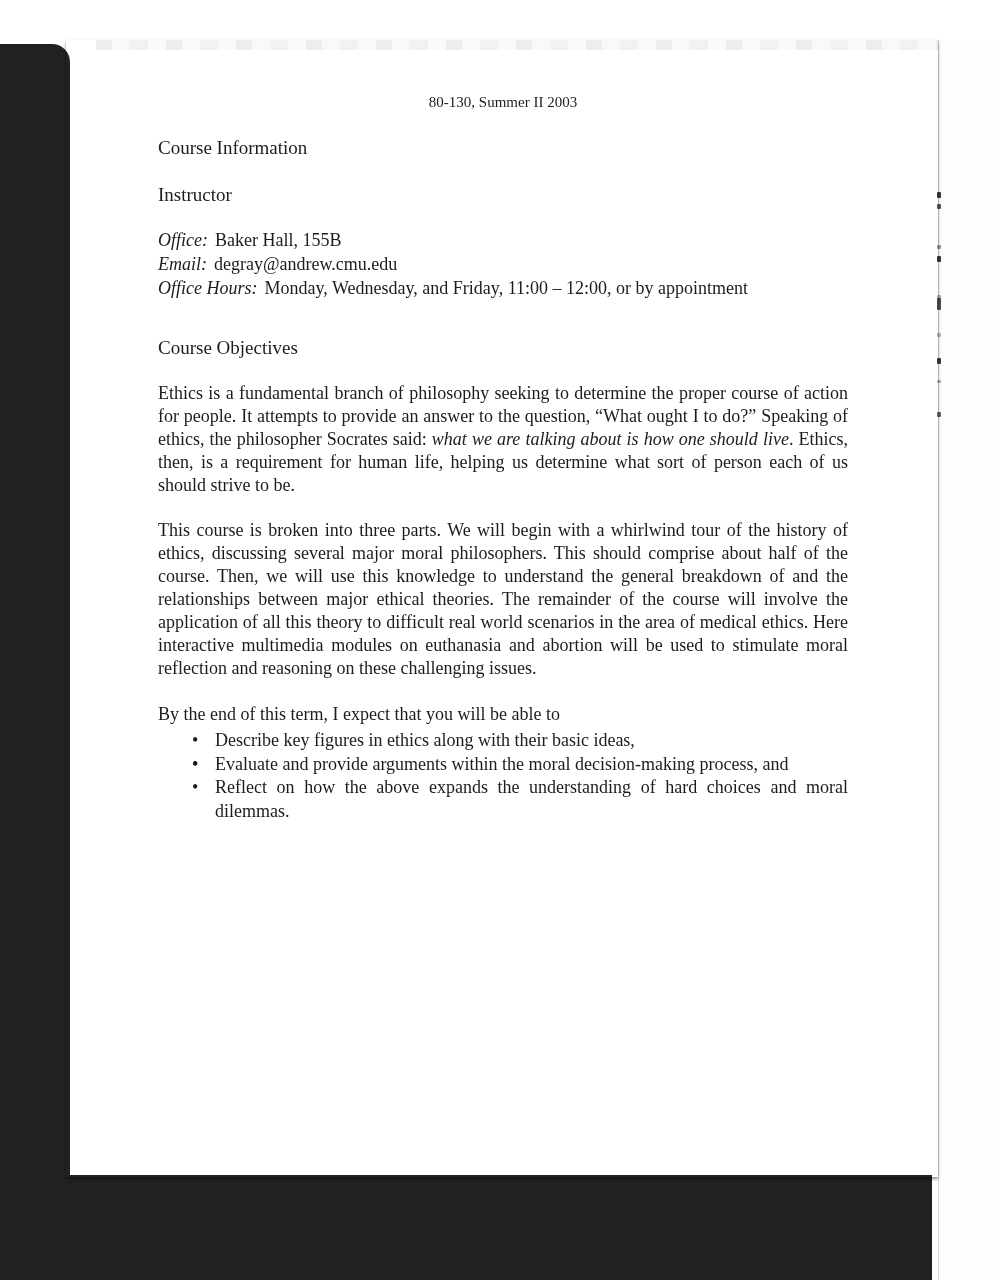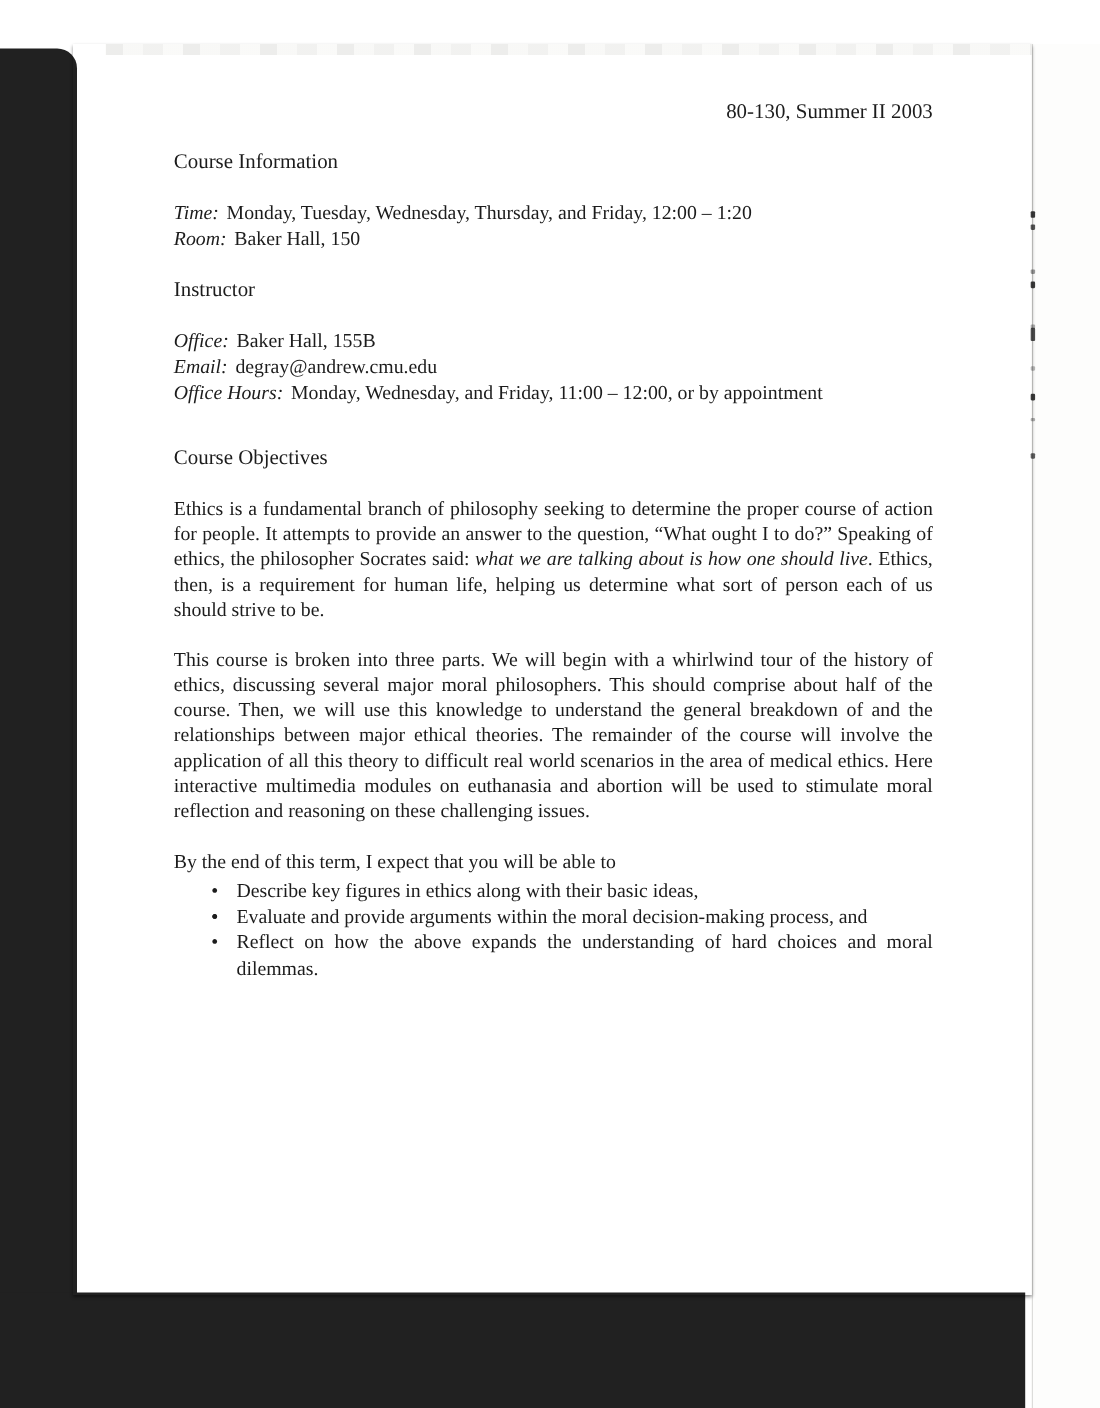--- a/index.html
+++ b/index.html
@@ -77,22 +77,22 @@
   }
   .doc-title {
     text-align: center;
     font-size: 29px;
     line-height: 34px;
     font-weight: 700;
     font-style: italic;
     margin: 0;
   }
   .doc-subtitle {
-    text-align: right;
-    font-size: 19px;
+    text-align: center;
+    font-size: 15px;
     line-height: 24px;
     margin: 2px 0 0 0;
   }
   .section-heading {
     font-size: 19px;
     line-height: 24px;
     font-weight: 400;
     margin: 0;
   }
   .h-course-info   { margin-top: 22px; }
@@ -147,28 +147,20 @@
 </div>
 
 <div class="page">
   <div class="page-top-stripes"></div>
 
   <div class="content">
 
     <div class="doc-subtitle">80-130, Summer II 2003</div>
 
     <h2 class="section-heading h-course-info">Course Information</h2>
-    <div class="field-group">
-      <div class="field-line">
-        <span class="field-label">Time:</span><span class="field-value">Monday, Tuesday, Wednesday, Thursday, and Friday, 12:00 – 1:20</span>
-      </div>
-      <div class="field-line">
-        <span class="field-label">Room:</span><span class="field-value">Baker Hall, 150</span>
-      </div>
-    </div>
 
     <h2 class="section-heading h-instructor">Instructor</h2>
     <div class="field-group">
       <div class="field-line">
         <span class="field-label">Office:</span><span class="field-value">Baker Hall, 155B</span>
       </div>
       <div class="field-line">
         <span class="field-label">Email:</span><span class="field-value">degray@andrew.cmu.edu</span>
       </div>
       <div class="field-line">

